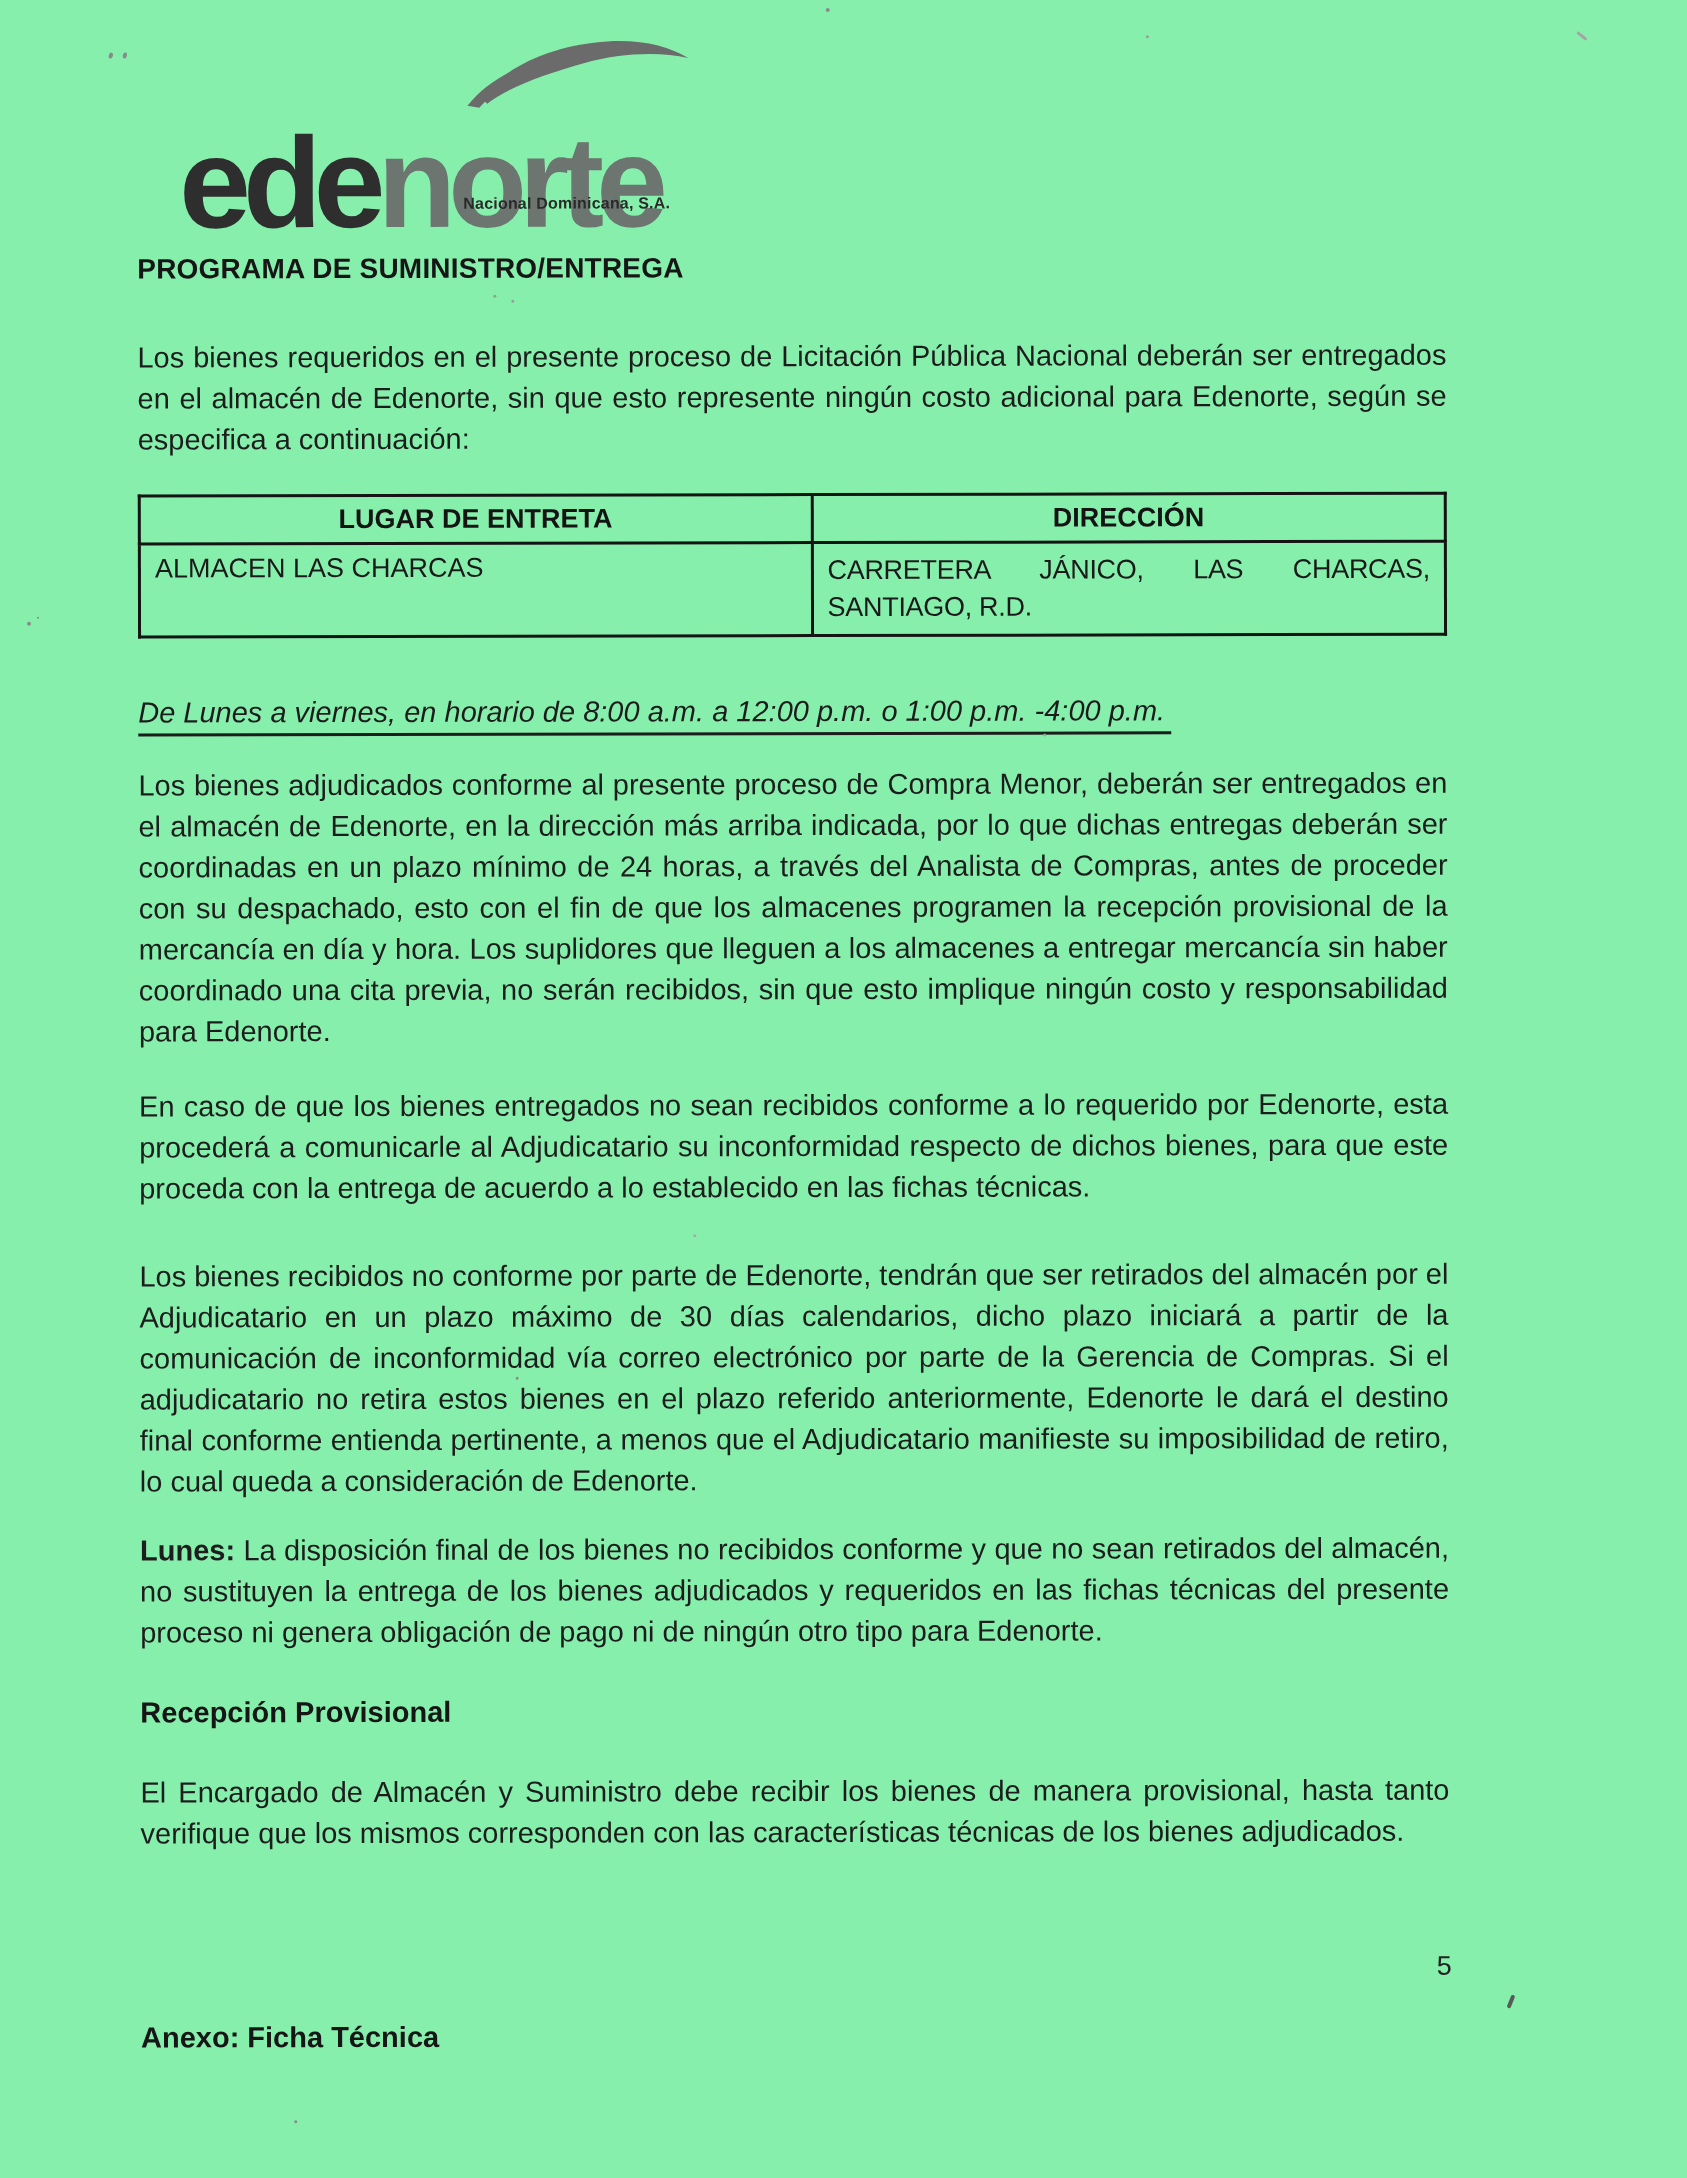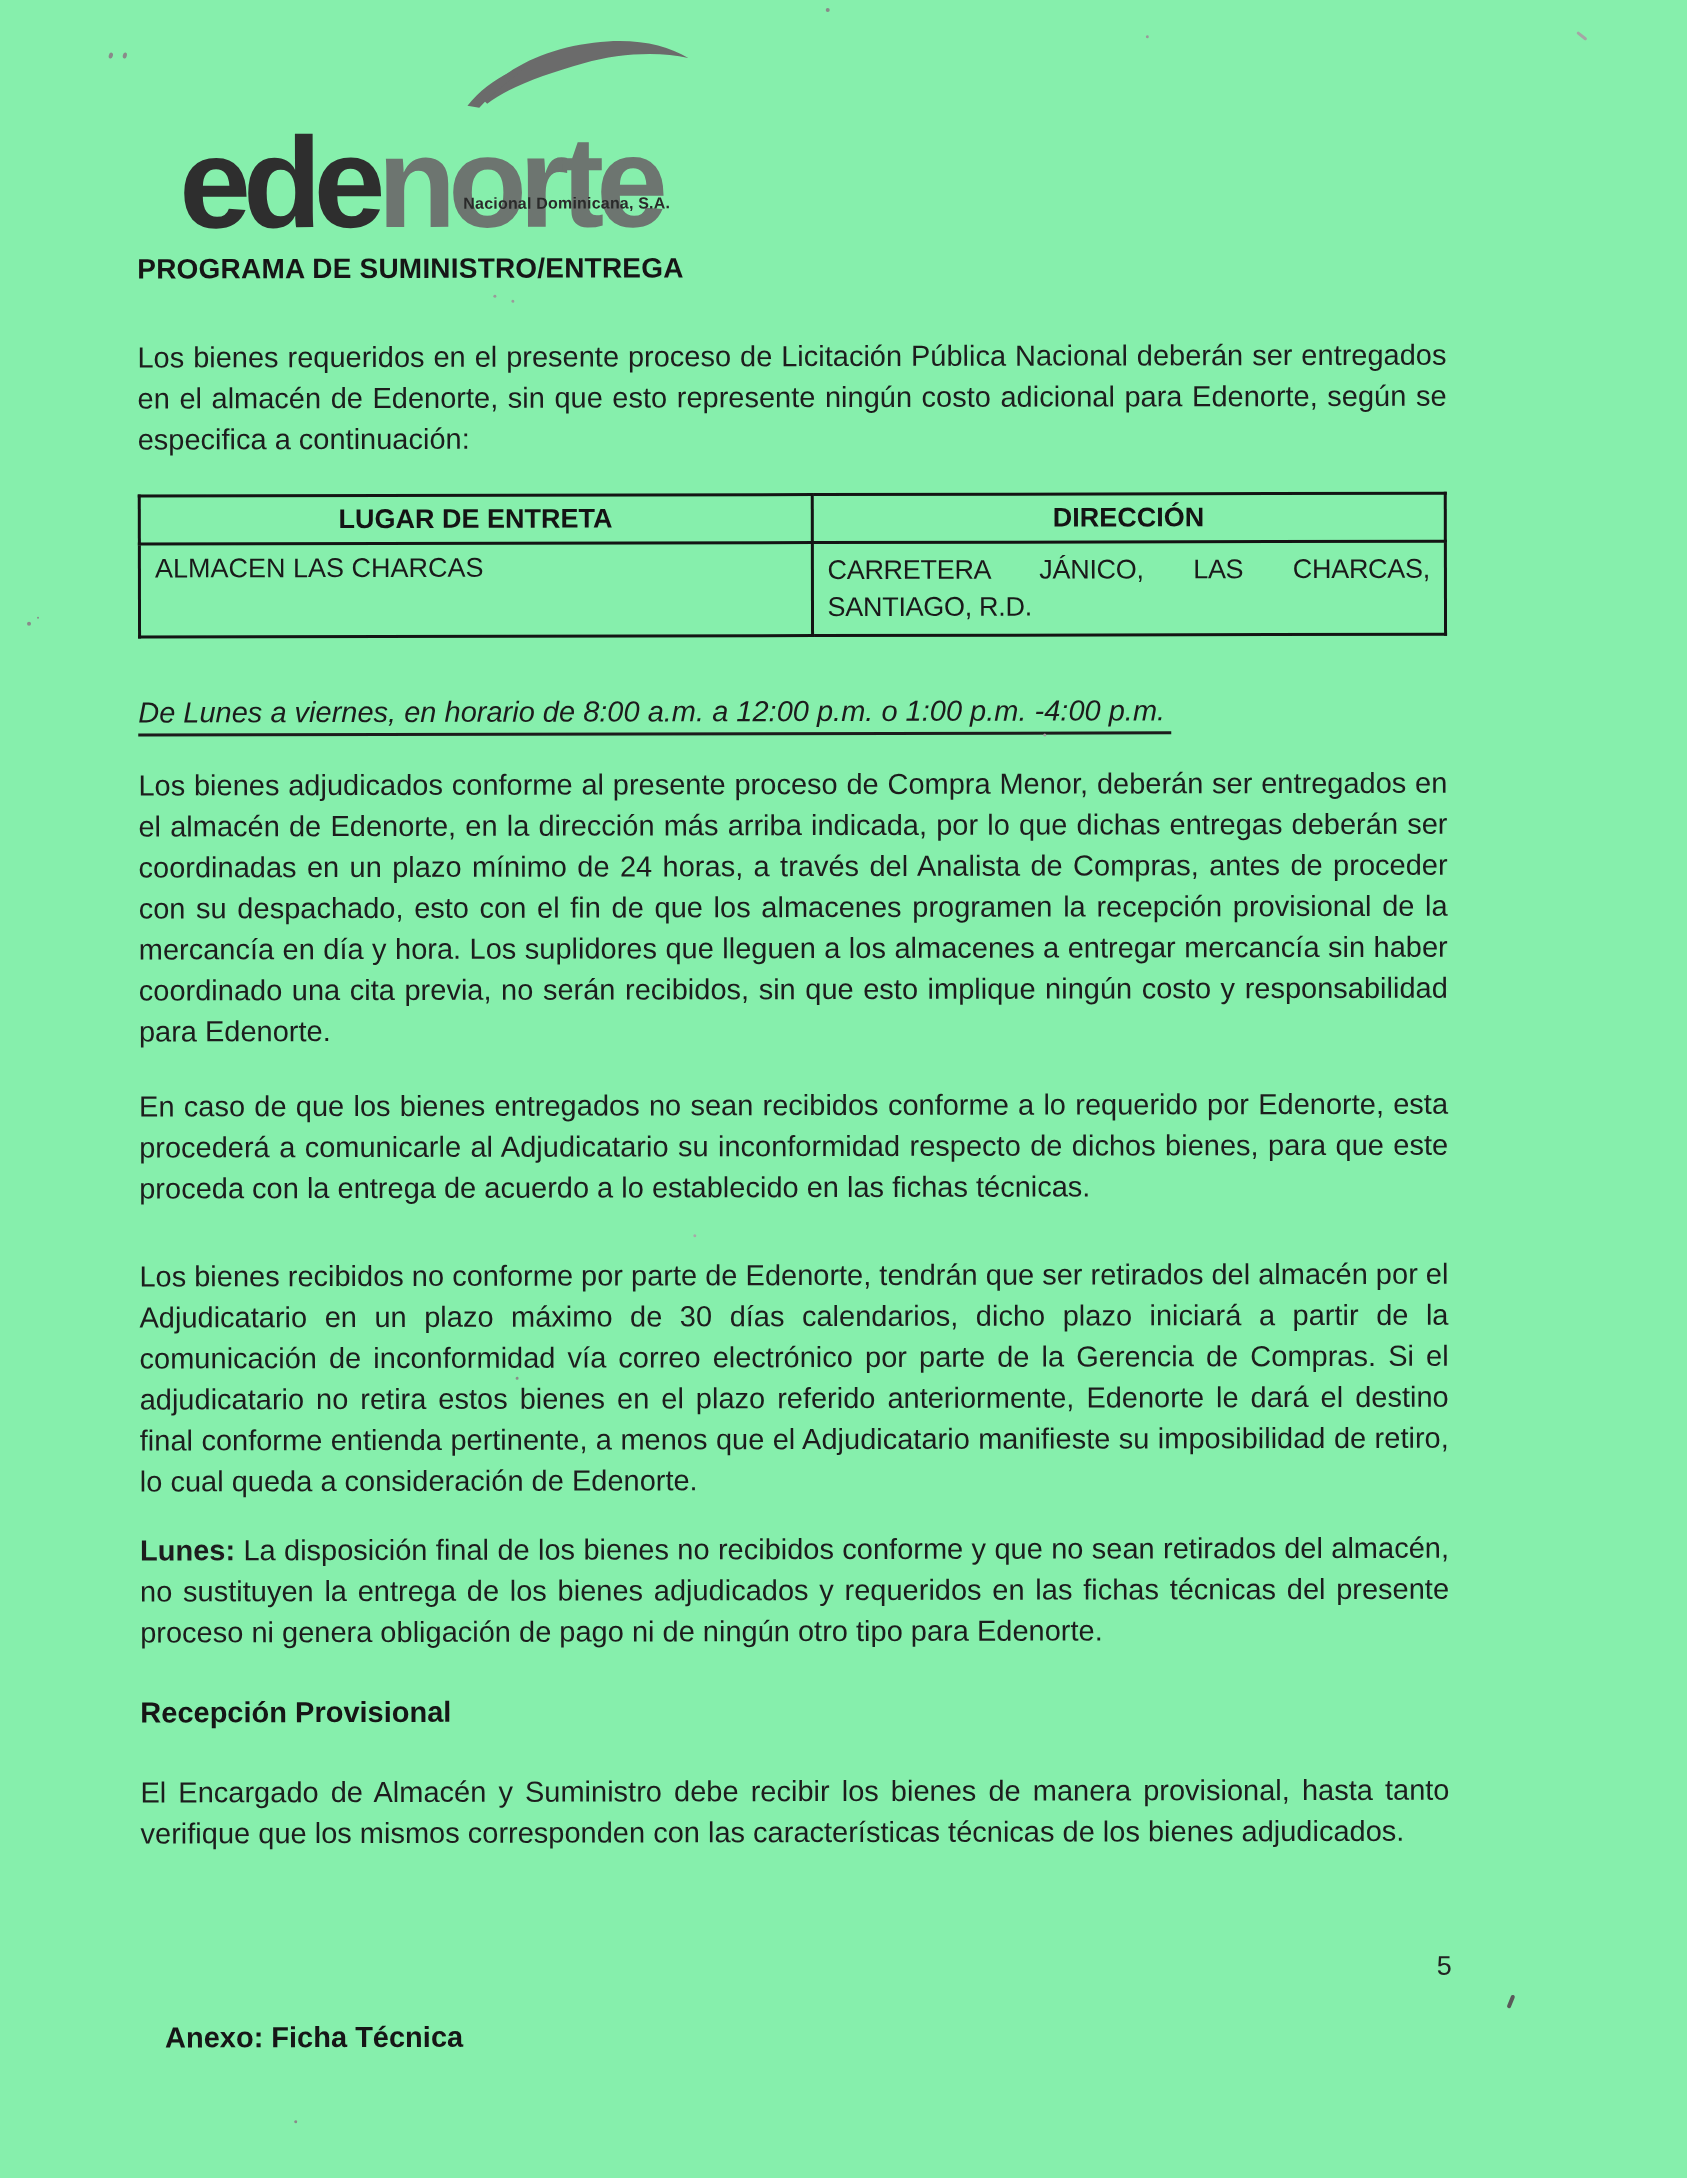--- a/index.html
+++ b/index.html
@@ -66,21 +66,21 @@
   .pos-schedule { top:692px; }
   .schedule-text {
     display:inline-block;
     font-style:italic; font-size:29px; line-height:38px;
     border-bottom:3px solid #1c1c1c; padding-bottom:2px; padding-right:6px;
     color:#1c1c1c;
   }
 
   
   .page-number { position:absolute; left:1435px; top:1952px; font-size:27px; color:#222; }
-  .annex { position:absolute; left:139px; top:2020px; font-size:29px; font-weight:bold; color:#161616;margin-left:24px; }
+  .annex { position:absolute; left:139px; top:2020px; font-size:29px; font-weight:bold; color:#161616; }
 
   
   .speck { position:absolute; background:#8a8a8a; border-radius:50%; }
   .s1 { left:111px; top:51px; width:4px; height:6px; transform:rotate(18deg); }
   .s2 { left:125px; top:51px; width:4px; height:6px; transform:rotate(14deg); }
   .s3 { left:828px; top:8px;  width:4px; height:4px; }
   .s4 { left:1148px; top:36px; width:3px; height:3px; background:#9a9a9a; }
   .s5 { left:1578px; top:36px; width:12px; height:3px; border-radius:2px; transform:rotate(38deg); background:#a5a5a5; }
   .s6 { left:28px;  top:620px; width:4px; height:4px; }
   .s7 { left:38px;  top:615px; width:2px; height:2px; }

